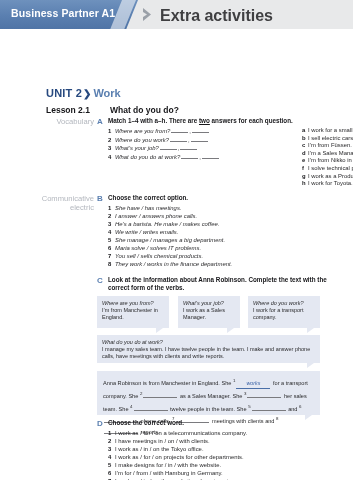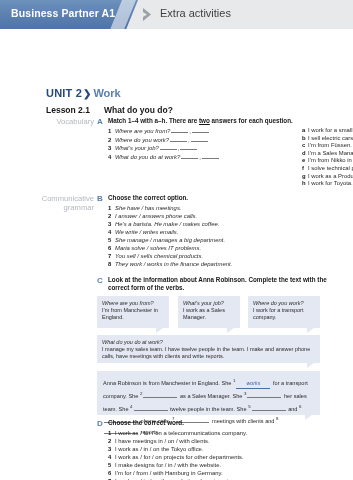--- a/index.html
+++ b/index.html
@@ -56,22 +56,22 @@
     font-size: 10.5px;
     font-weight: bold;
     letter-spacing: .1px;
     z-index: 5;
     white-space: nowrap;
   }
   .header-sub {
     position: absolute;
     left: 160px; top: 7px;
     color: #3f3f41;
-    font-size: 11px;
-    font-weight: normal;
+    font-size: 16px;
+    font-weight: bold;
     z-index: 5;
     white-space: nowrap;
   }
   .header-chevron {
     position: absolute;
     left: 142px; top: 8px;
     z-index: 5;
   }
   .header-chevron svg { display: block; }
 
@@ -112,21 +112,21 @@
   .lesson-label {
     color: #17171a;
     font-size: 8.5px;
     font-weight: bold;
     margin-top: 16px;
   }
   .lesson-title {
     color: #17171a;
     font-size: 8.5px;
     font-weight: bold;
-    margin-left: 14px;
+    margin-left: 20px;
   }
 
   .side-label {
     position: absolute;
     color: #b3b7be;
     font-size: 7.6px;
     font-weight: normal;
     text-align: right;
     line-height: 9px;
     width: 78px;
@@ -290,21 +290,21 @@
   <div class="unit-line">
     <span class="unit-label">UNIT 2</span><span class="unit-arrow">❯</span><span class="unit-topic">Work</span>
   </div>
   <div class="lesson-line">
     <span class="lesson-label">Lesson 2.1</span><span class="lesson-title">What do you do?</span>
   </div>
 
   <div class="side-label" style="top:88px;">Vocabulary</div>
   <div class="side-label" style="top:165px;">
     <span>Communicative</span><br>
-    <span>grammar</span>
+    <span>electric</span>
   </div>
 
   <div class="ex" style="top:88px;">
     <div class="ex-letter">A</div>
     <div class="ex-head"><span>Match 1–4 with a–h. There are </span><u>two</u><span> answers for each question.</span></div>
 
     <ul class="q-list" style="top:10px;">
       <li class="q-row"><span class="q-num">1</span><span class="q-txt">Where are you from?</span><span class="q-blank"></span>,<span class="q-blank"></span></li>
       <li class="q-row"><span class="q-num">2</span><span class="q-txt">Where do you work?</span><span class="q-blank"></span>,<span class="q-blank"></span></li>
       <li class="q-row"><span class="q-num">3</span><span class="q-txt">What’s your job?</span><span class="q-blank"></span>,<span class="q-blank"></span></li>

